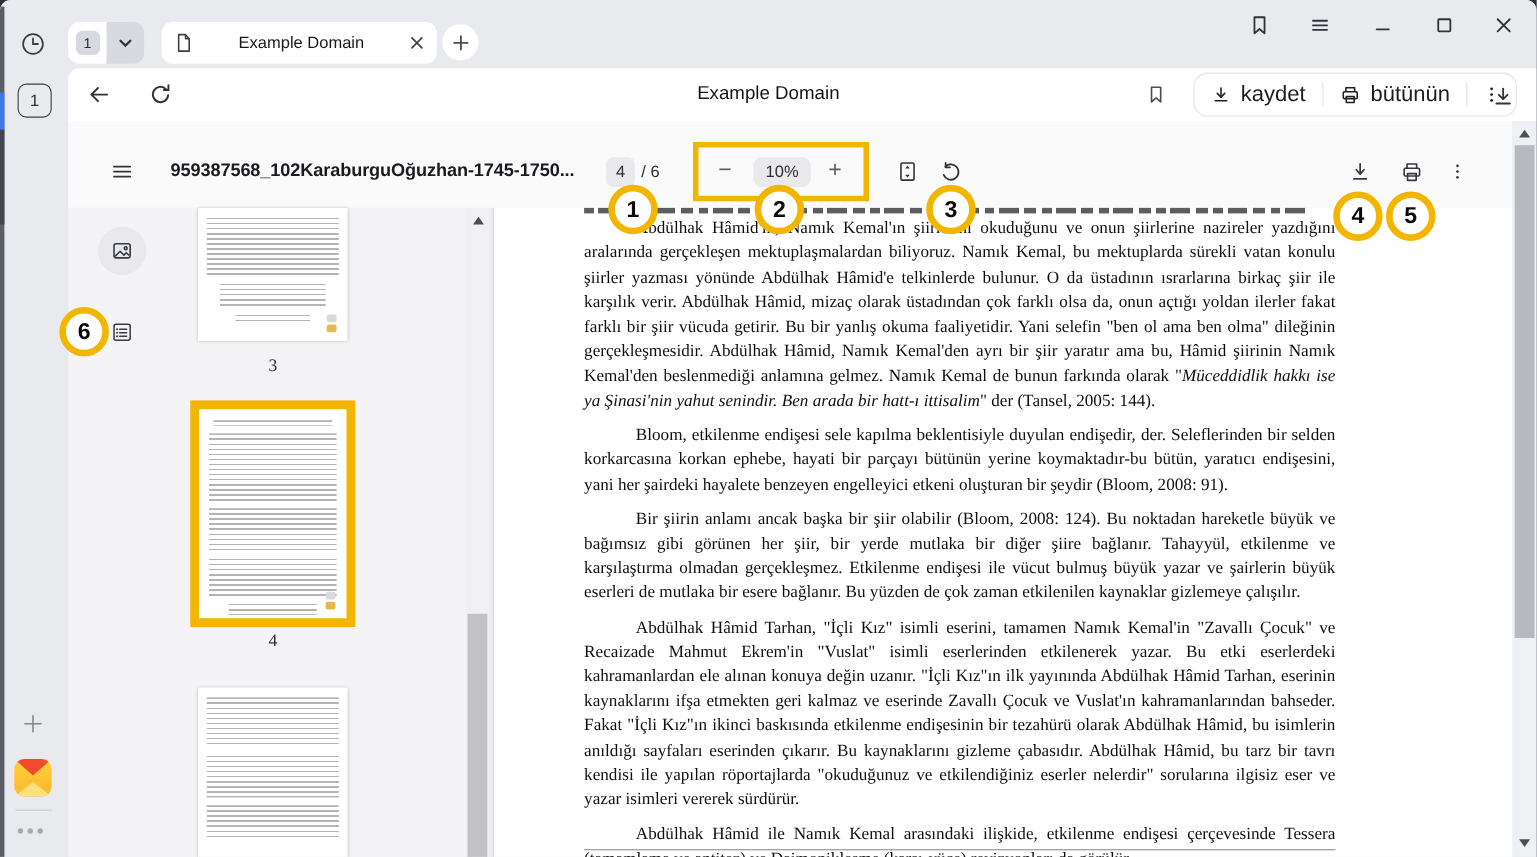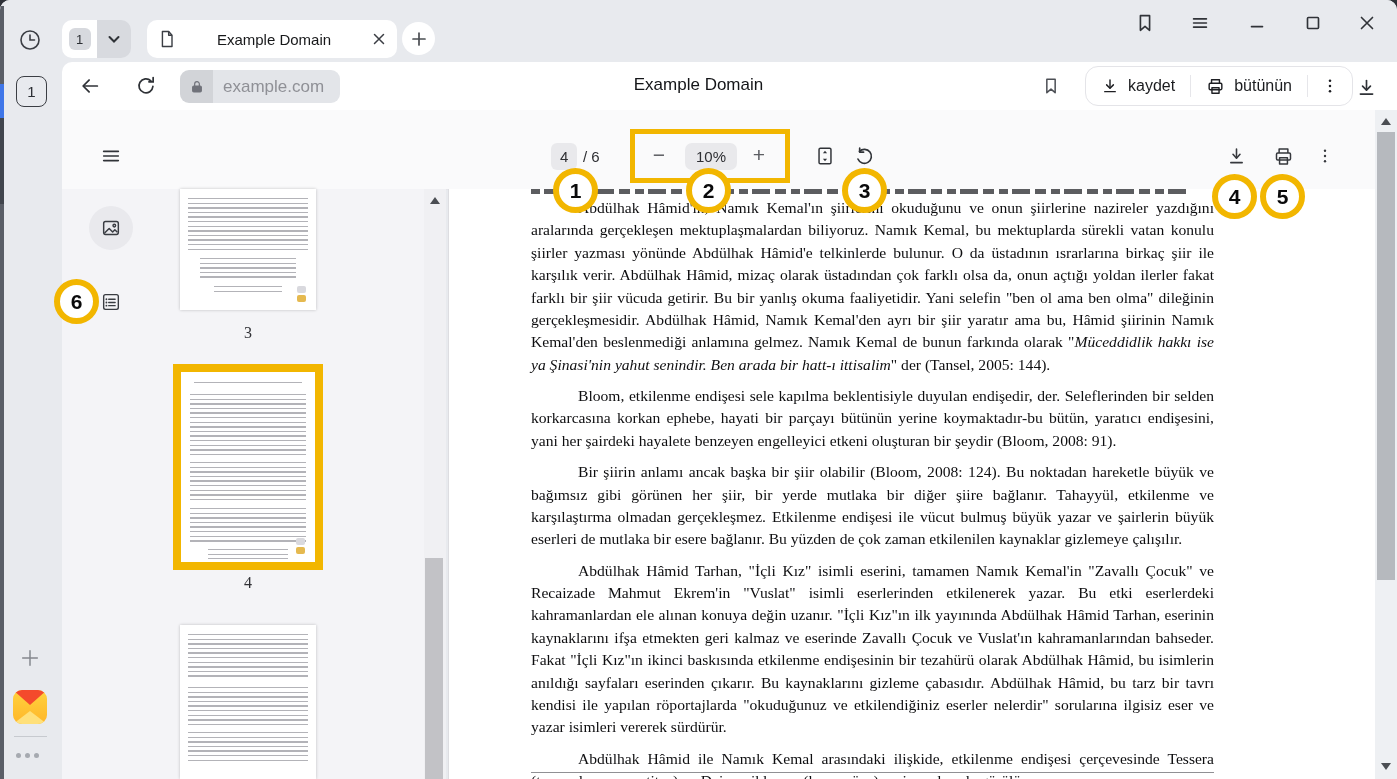--- a/index.html
+++ b/index.html
@@ -25,21 +25,21 @@
   .newtab{left:402px;top:22px;width:33px;height:33px;background:#fff;border-radius:50%}
   .winbtn{width:26px;height:26px}
 
   
   .toolbar{left:62px;top:62px;right:0;height:48px;background:#fff;border-top-left-radius:10px}
   .urlpill{left:180px;top:70px;height:33px;display:flex;border-radius:9px;overflow:hidden}
   .lockseg{width:33px;background:#d2d4d8;display:flex;align-items:center;justify-content:center}
   .domseg{background:#e3e5e9;display:flex;align-items:center;padding:0 16px 0 10px;font-size:17px;color:#8f9096}
   .page-title{top:75px;left:50%;transform:translateX(-50%);font-size:17px;color:#141518}
   .actgrp{left:1085px;top:66px;height:40px;display:flex;align-items:center;background:#fff;border:1px solid #e4e4e8;border-radius:13px;box-sizing:border-box}
-  .actbtn{display:flex;align-items:center;gap:9px;padding:0 15px;font-size:16px;color:#1b1c1f;height:100%}
+  .actbtn{display:flex;align-items:center;gap:9px;padding:0 15px;font-size:20px;color:#1b1c1f;height:100%}
   .vdiv{width:1px;height:22px;background:#e6e6ea}
 
   
   .pdf-toolbar{left:62px;top:110px;right:22px;height:79px;background:#fafafb;border-bottom:1px solid #e5e5e9}
   .fname{left:155px;top:146px;font-size:16.5px;font-weight:600;color:#1a1b1e;letter-spacing:-.1px}
   .pill{background:#e9e9ec;border-radius:6px;display:flex;align-items:center;justify-content:center;font-size:15px;color:#2e2f33}
   .pgsep{left:583px;top:148px;font-size:15px;color:#2e2f33}
   .zoomsign{font-size:21px;color:#5c5e63;width:22px;height:24px}
   .ybox{border:5px solid #F2B600;box-sizing:border-box;z-index:8}
 
@@ -158,29 +158,20 @@
         <path d="M20 12H5.5"></path>
         <path d="M11 5.5L4.5 12l6.5 6.5"></path>
       </svg>
   </div>
   <div class="abs icn" style="left:134px;top:74px;width:24px;height:24px">
     <svg width="22" height="22" viewBox="0 0 24 24" fill="none" stroke="#2f3237" stroke-width="1.9" stroke-linecap="round">
         <path d="M19.5 12.5a7.6 7.6 0 1 1-2.2-6"></path>
         <path d="M19.8 2.8v4.6h-4.6"></path>
       </svg>
   </div>
-  <div class="abs urlpill">
-    <div class="lockseg">
-      <svg width="16" height="16" viewBox="0 0 24 24" fill="#70727a" stroke="#70727a" stroke-width="1.8">
-          <rect x="5.5" y="10.5" width="13" height="9" rx="1.8"></rect>
-          <path fill="none" d="M8.5 10.5V7.5a3.5 3.5 0 0 1 7 0v3"></path>
-        </svg>
-    </div>
-    <div class="domseg">example.com</div>
-  </div>
   <div class="abs page-title">Example Domain</div>
   <div class="abs icn" style="left:1039px;top:74px;width:24px;height:24px">
     <svg width="20" height="20" viewBox="0 0 24 24" fill="none" stroke="#4c4f55" stroke-width="1.8" stroke-linejoin="round">
         <path d="M7 4h10v16l-5-4.3L7 20z"></path>
       </svg>
   </div>
 
   <div class="abs actgrp">
     <div class="actbtn">
       <svg width="18" height="18" viewBox="0 0 24 24" fill="none" stroke="#1e1f23" stroke-width="1.9" stroke-linecap="round" stroke-linejoin="round">
@@ -215,20 +206,21 @@
         <path d="M5 19.5h14"></path>
       </svg>
   </div>
 
   <div class="abs pdf-toolbar"></div>
   <div class="abs icn" style="left:99px;top:144px;width:24px;height:24px">
     <svg width="22" height="22" viewBox="0 0 24 24" stroke="#303338" stroke-width="1.8" stroke-linecap="round">
         <path d="M4 7h16M4 12h16M4 17h16"></path>
       </svg>
   </div>
+  <div class="abs fname">959387568_102KaraburguOğuzhan-1745-1750...</div>
   <div class="abs pill" style="left:551px;top:143px;height:27px;padding:0 9px">4</div>
   <div class="abs pgsep"><span>/ </span><span>6</span></div>
   <div class="abs icn zoomsign" style="left:648px;top:143px">−</div>
   <div class="abs pill" style="left:685px;top:143px;width:52px;height:27px;border-radius:7px">10%</div>
   <div class="abs icn zoomsign" style="left:748px;top:143px">+</div>
   <div class="abs icn" style="left:813px;top:144px;width:24px;height:24px">
     <svg width="22" height="22" viewBox="0 0 24 24" fill="none" stroke="#303338" stroke-width="1.6" stroke-linejoin="round">
         <rect x="5.5" y="3.5" width="13" height="17" rx="1.5"></rect>
         <path fill="#303338" stroke="none" d="M12 6.2l2.3 2.8h-4.6z"></path>
         <path fill="#303338" stroke="none" d="M12 17.8l-2.3-2.8h4.6z"></path>

